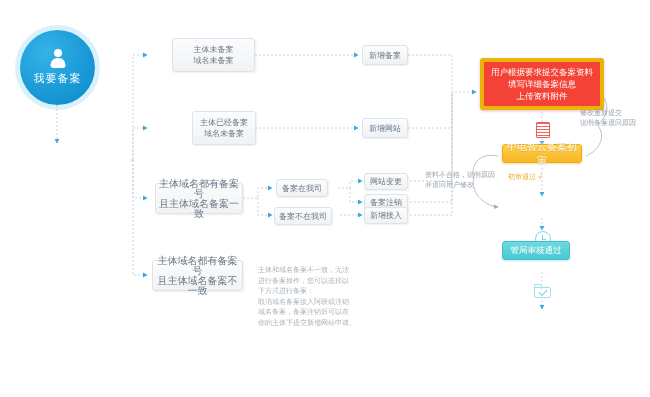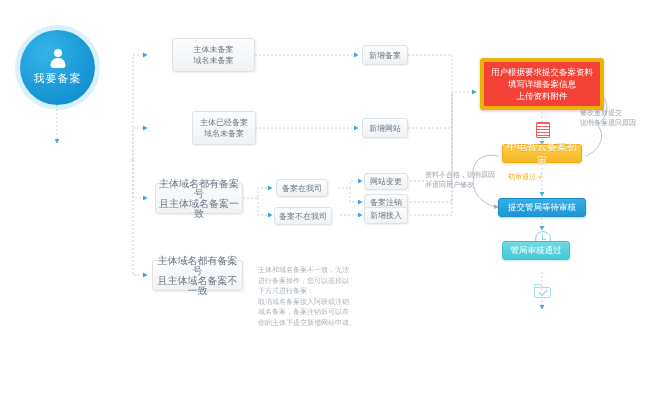--- a/index.html
+++ b/index.html
@@ -234,23 +234,20 @@
   <div class="icon-doc" style="left:536px;top:122px;">
     <div class="sheet"></div>
   </div>
 
   <div class="node orangebox" style="left:502px;top:144px;width:80px;height:19px;">
     <div>中电智云备案初审</div>
   </div>
 
   <div class="note orange" style="left:508px;top:172px;">初审通过 √</div>
 
-  <div class="node bluebox" style="left:498px;top:198px;width:88px;height:19px;">
-    <div>提交管局等待审核</div>
-  </div>
 
   <div class="icon-clock" style="left:535px;top:231px;">
     <div class="h"></div>
       <div class="m"></div>
   </div>
 
   <div class="node tealbox" style="left:502px;top:241px;width:68px;height:19px;">
     <div>管局审核通过</div>
   </div>
 

